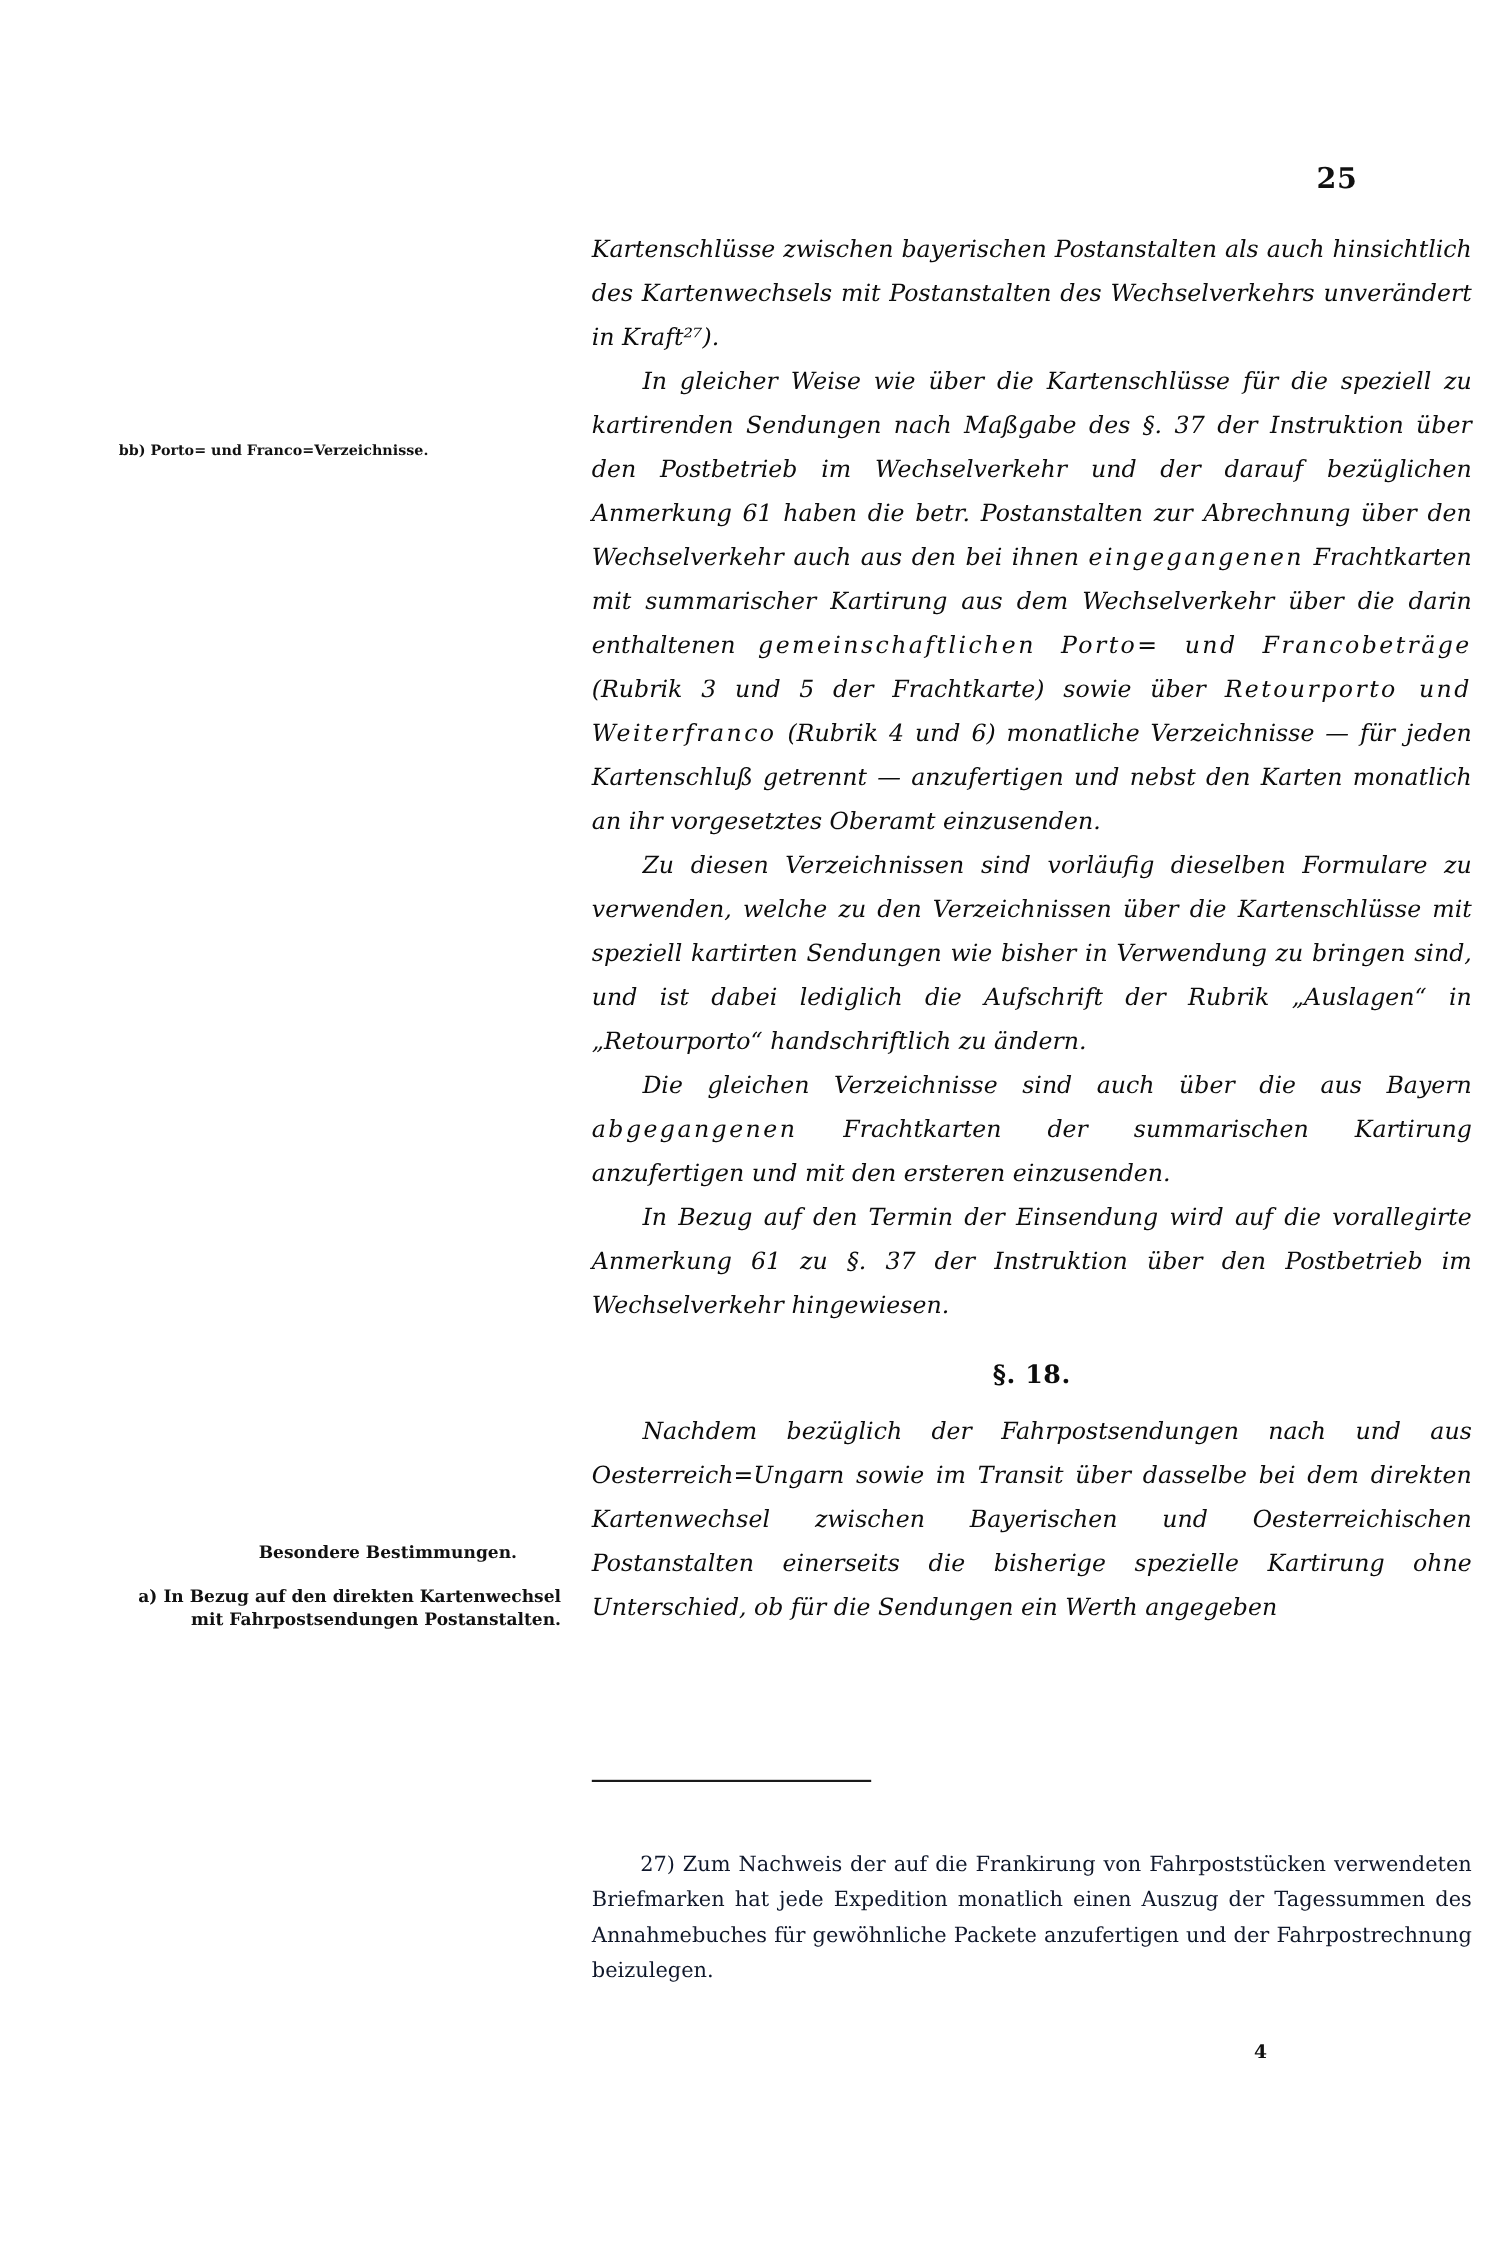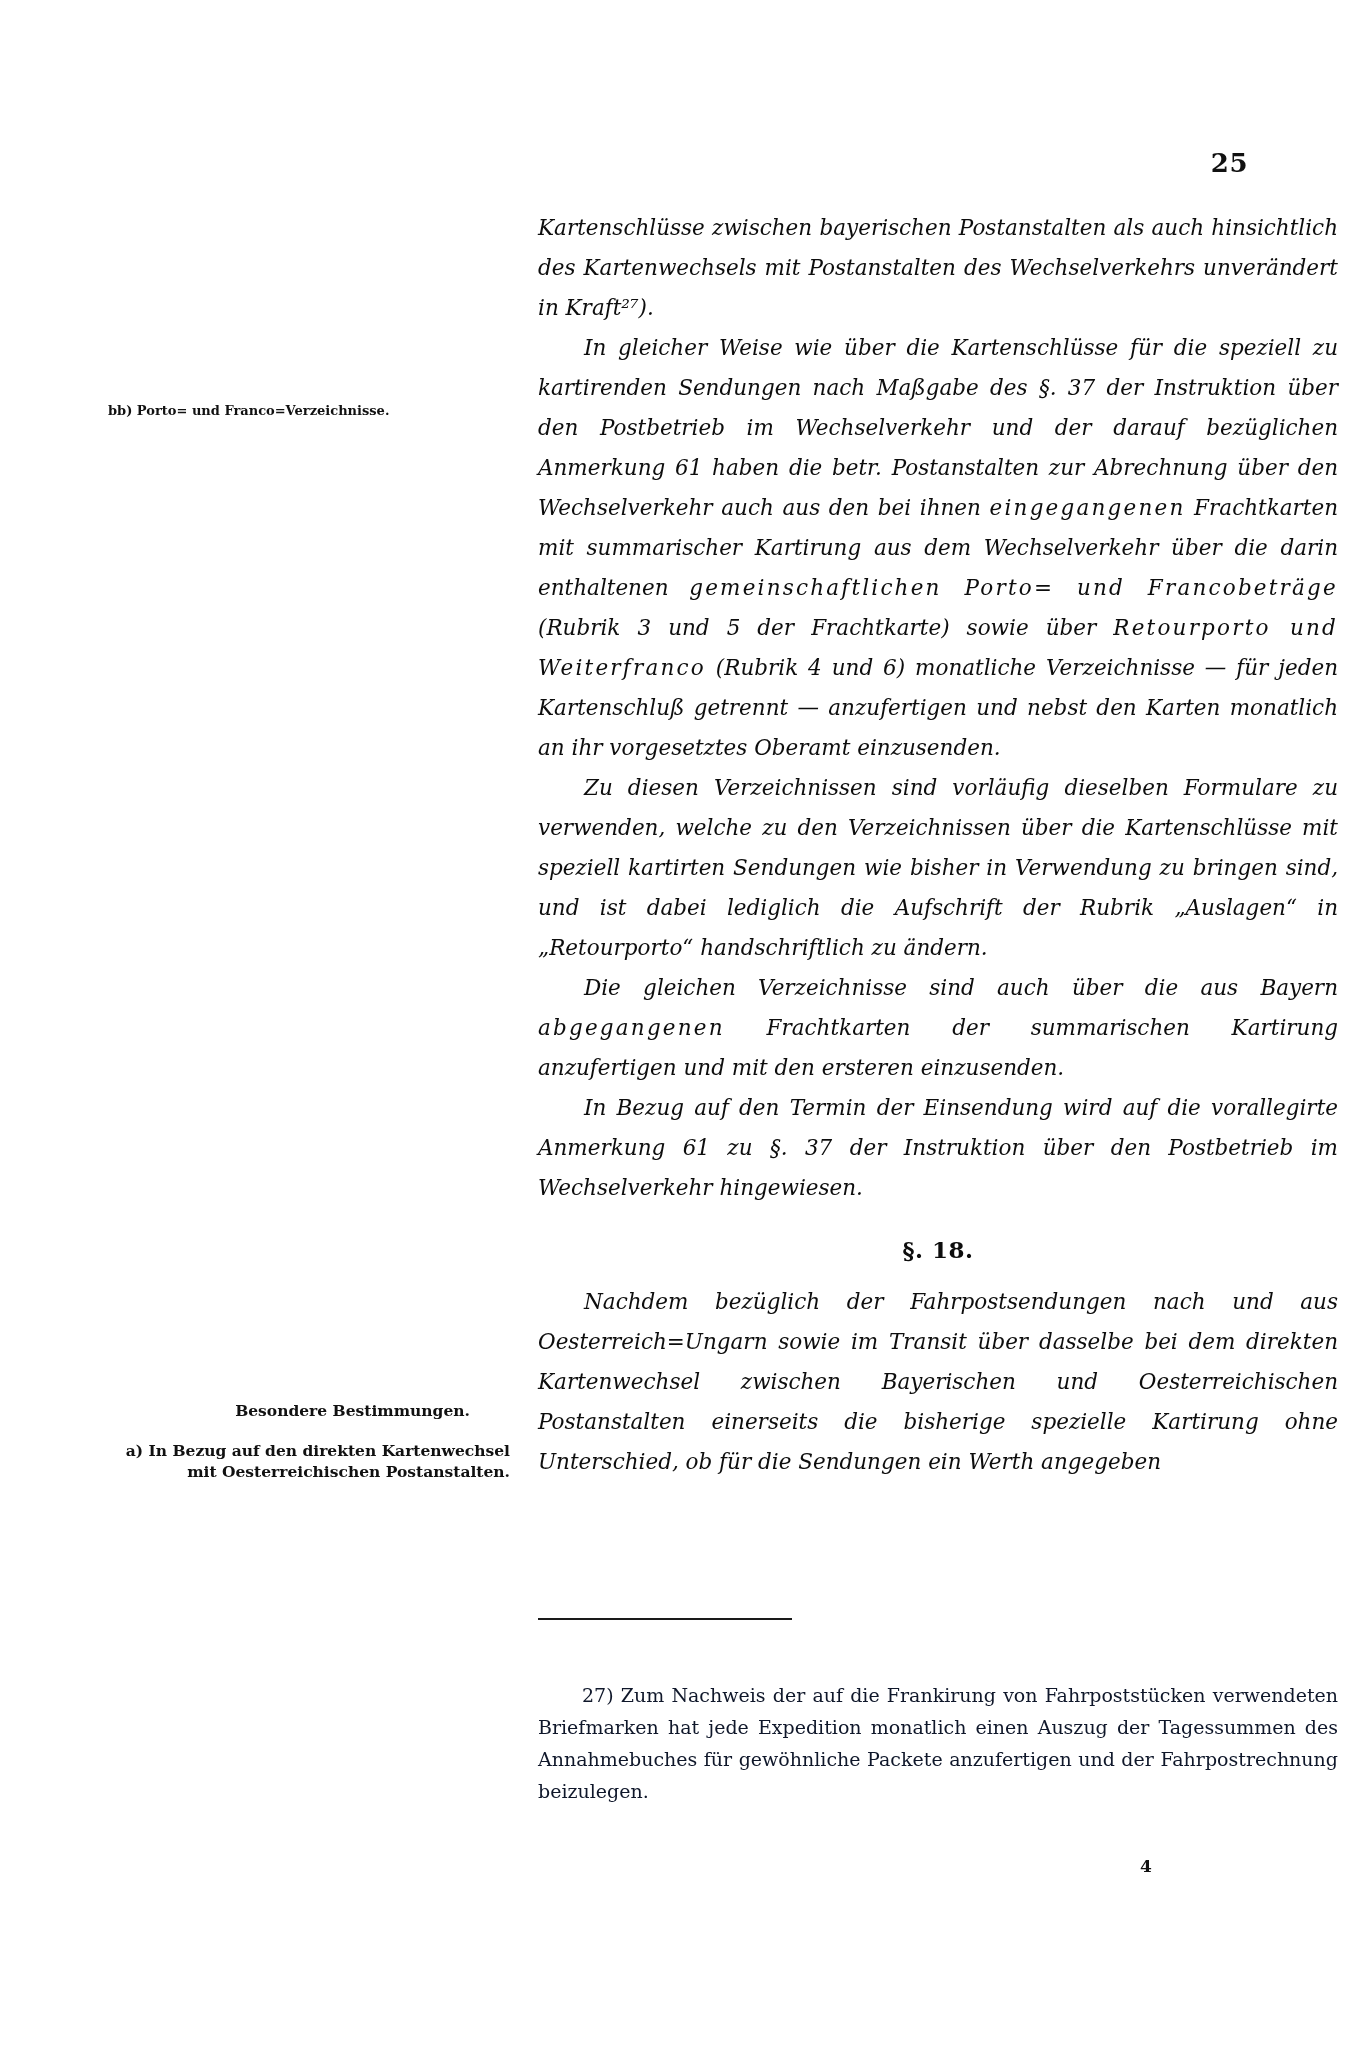--- a/index.html
+++ b/index.html
@@ -18,21 +18,21 @@
     position: absolute;
     inset: 0;
     width: 1360px;
     height: 2048px;
     overflow: hidden;
   }
   
   .page-number {
     position: absolute;
     top: 148px;
-    right: 112px;
+    right: 126px;
     font-family: "DejaVu Serif", serif;
     font-weight: bold;
     font-size: 26px;
     letter-spacing: 0.5px;
   }
   
   .text-col {
     position: absolute;
     left: 538px;
     top: 208px;
@@ -125,21 +125,21 @@
 <body>
 
 <div class="page">
 
   <div class="page-number">25</div>
 
   <div class="margin-note" id="note-bb">bb) Porto= und Franco=Verzeichnisse.</div>
 
   <div class="margin-note" id="note-besondere">Besondere Bestimmungen.</div>
 
-  <div class="margin-note" id="note-a">a) In Bezug auf den direkten Kartenwechsel mit Oesterreichischen Postanstalten.</div>
+  <div class="margin-note" id="note-a">a) In Bezug auf den direkten Kartenwechsel mit Fahrpostsendungen Postanstalten.</div>
 
   <div class="text-col">
 
     <p>Kartenschlüsse zwischen bayerischen Postanstalten als auch hinsichtlich des Kartenwechsels mit Postanstalten des Wechselverkehrs unverändert in Kraft²⁷).</p>
 
 
     <p class="indent"><span>In gleicher Weise wie über die Kartenschlüsse für die speziell zu kartirenden Sendungen nach Maßgabe des §. 37 der Instruktion über den Postbetrieb im Wechselverkehr und der darauf bezüglichen Anmerkung 61 haben die betr. Postanstalten zur Abrechnung über den Wechselverkehr auch aus den bei ihnen </span><span class="spaced">eingegangenen</span><span> Frachtkarten mit summarischer Kartirung aus dem Wechselverkehr über die darin enthaltenen </span><span class="spaced">gemeinschaftlichen Porto= und Francobeträge</span><span> (Rubrik 3 und 5 der Frachtkarte) sowie über </span><span class="spaced">Retourporto und Weiterfranco</span><span> (Rubrik 4 und 6) monatliche Verzeichnisse — für jeden Kartenschluß getrennt — anzufertigen und nebst den Karten monatlich an ihr vorgesetztes Oberamt einzusenden.</span></p>
 
     <p class="indent">Zu diesen Verzeichnissen sind vorläufig dieselben Formulare zu verwenden, welche zu den Verzeichnissen über die Kartenschlüsse mit speziell kartirten Sendungen wie bisher in Verwendung zu bringen sind, und ist dabei lediglich die Aufschrift der Rubrik „Auslagen“ in „Retourporto“ handschriftlich zu ändern.</p>
 

